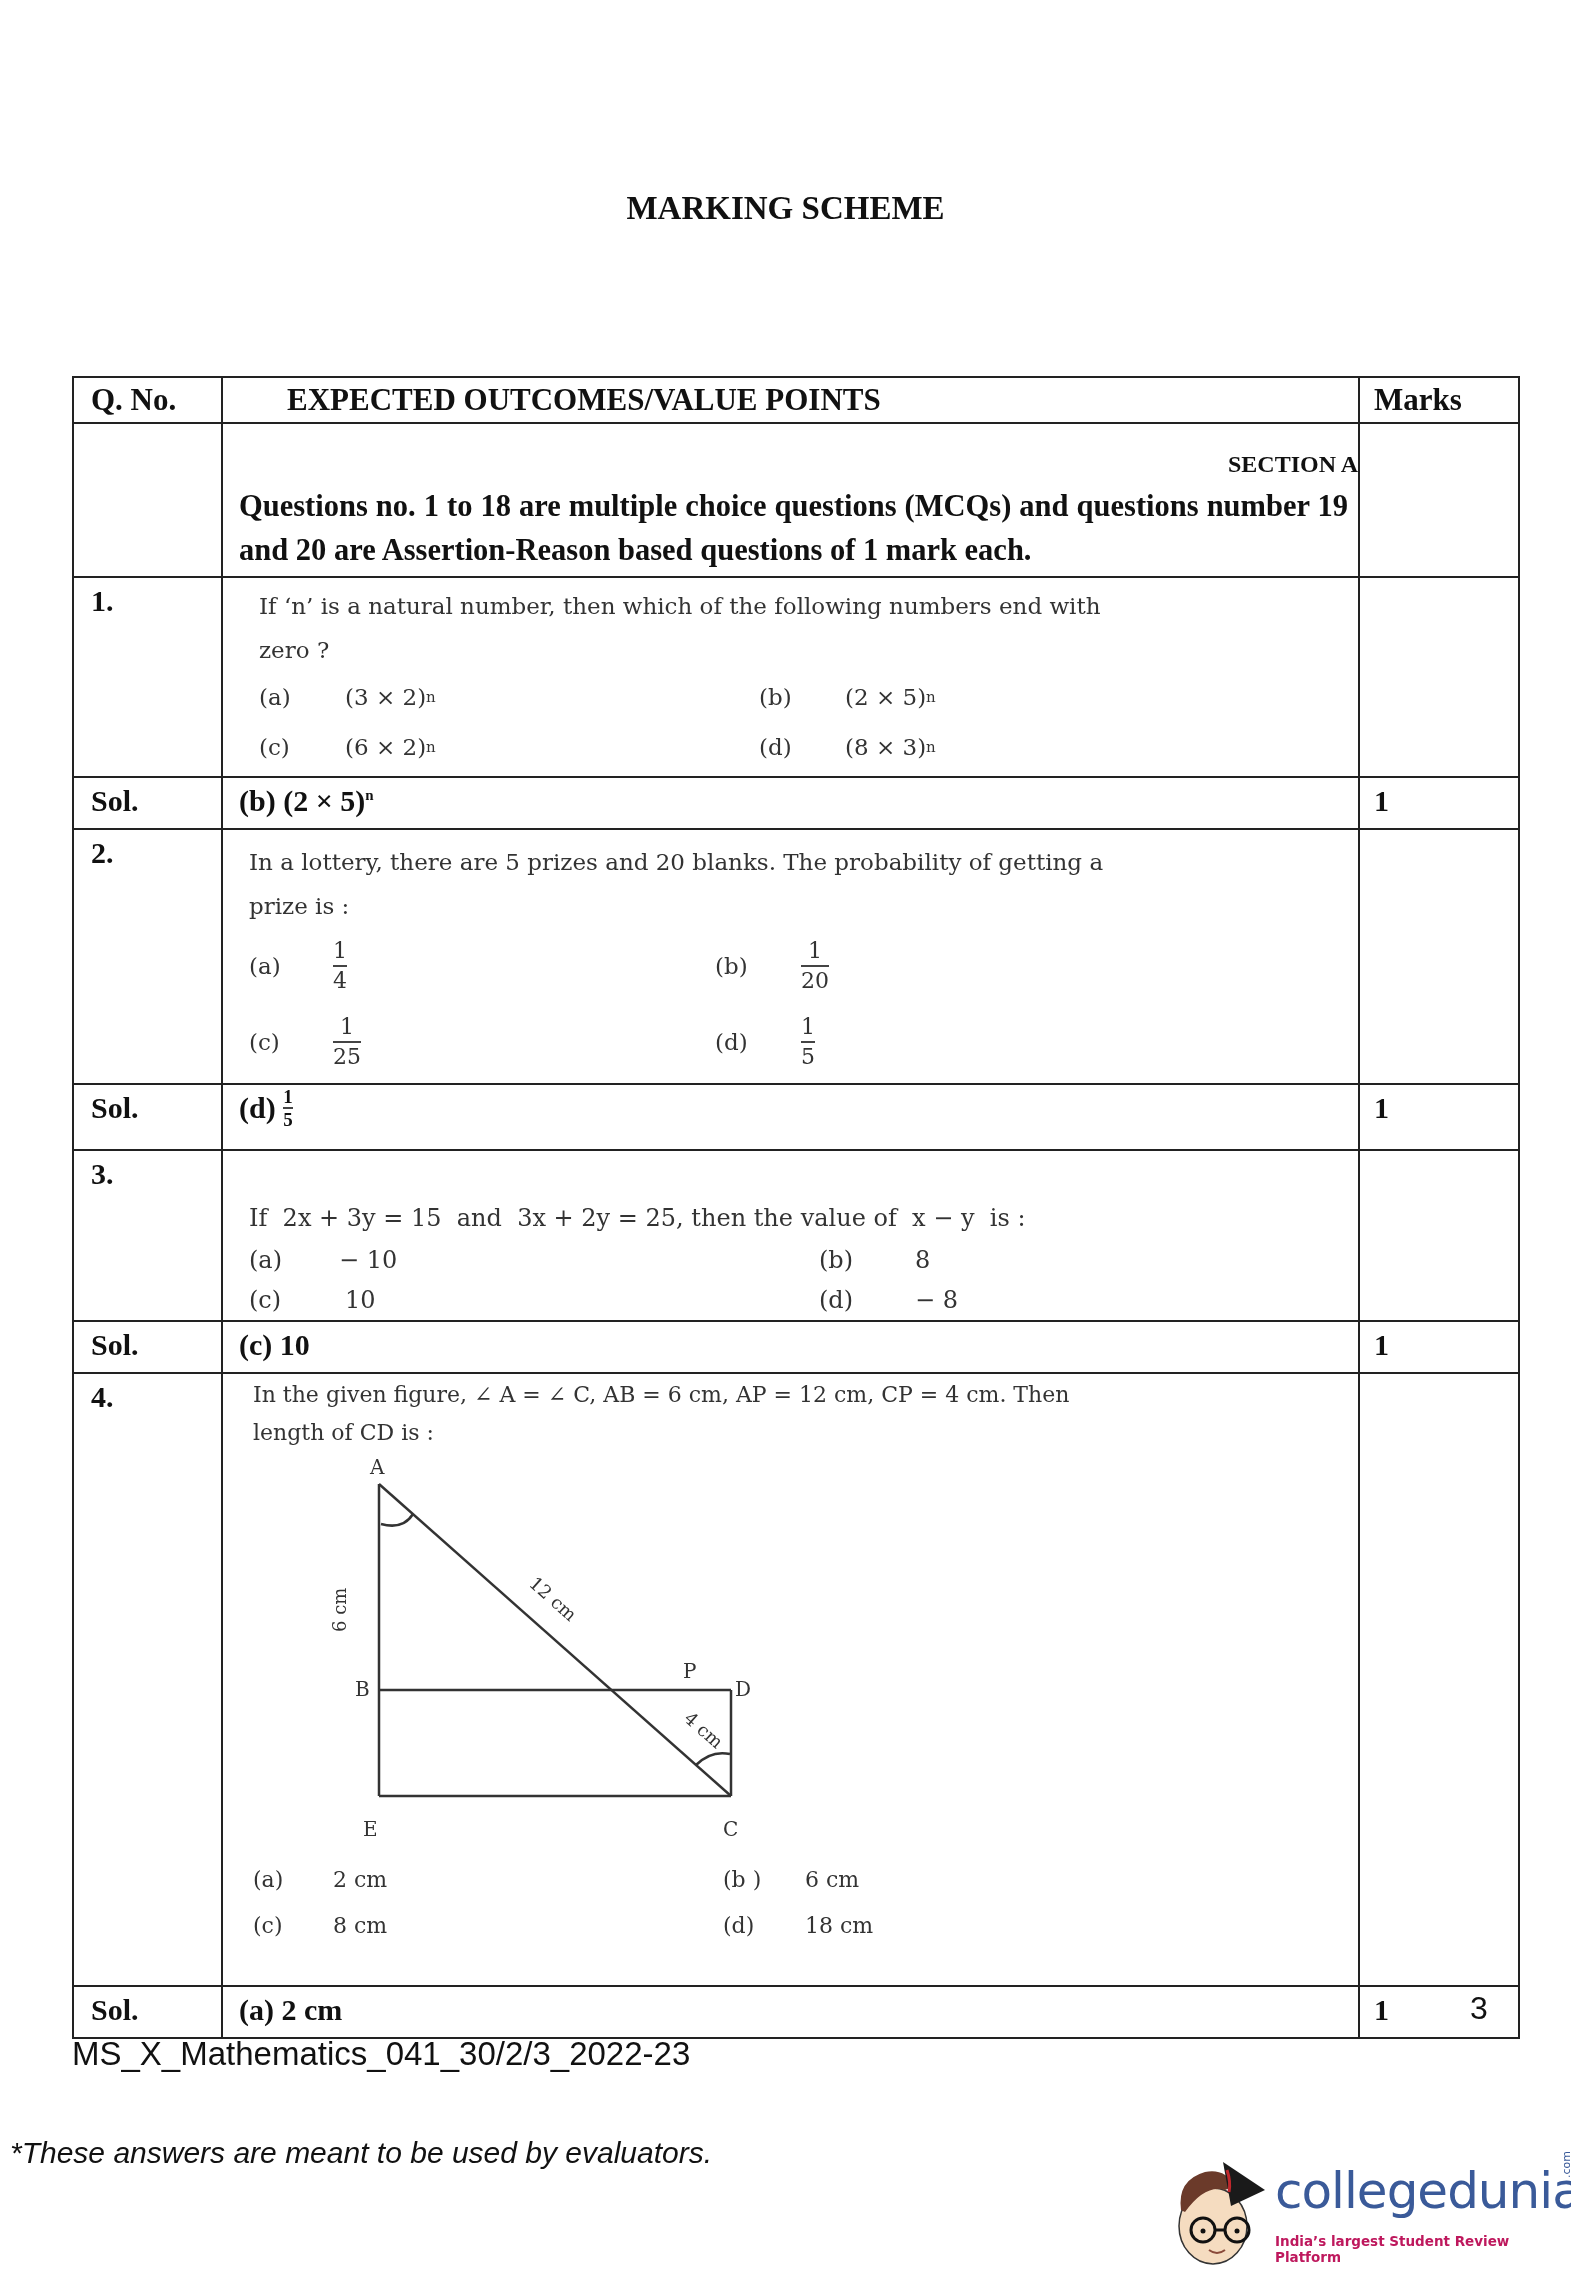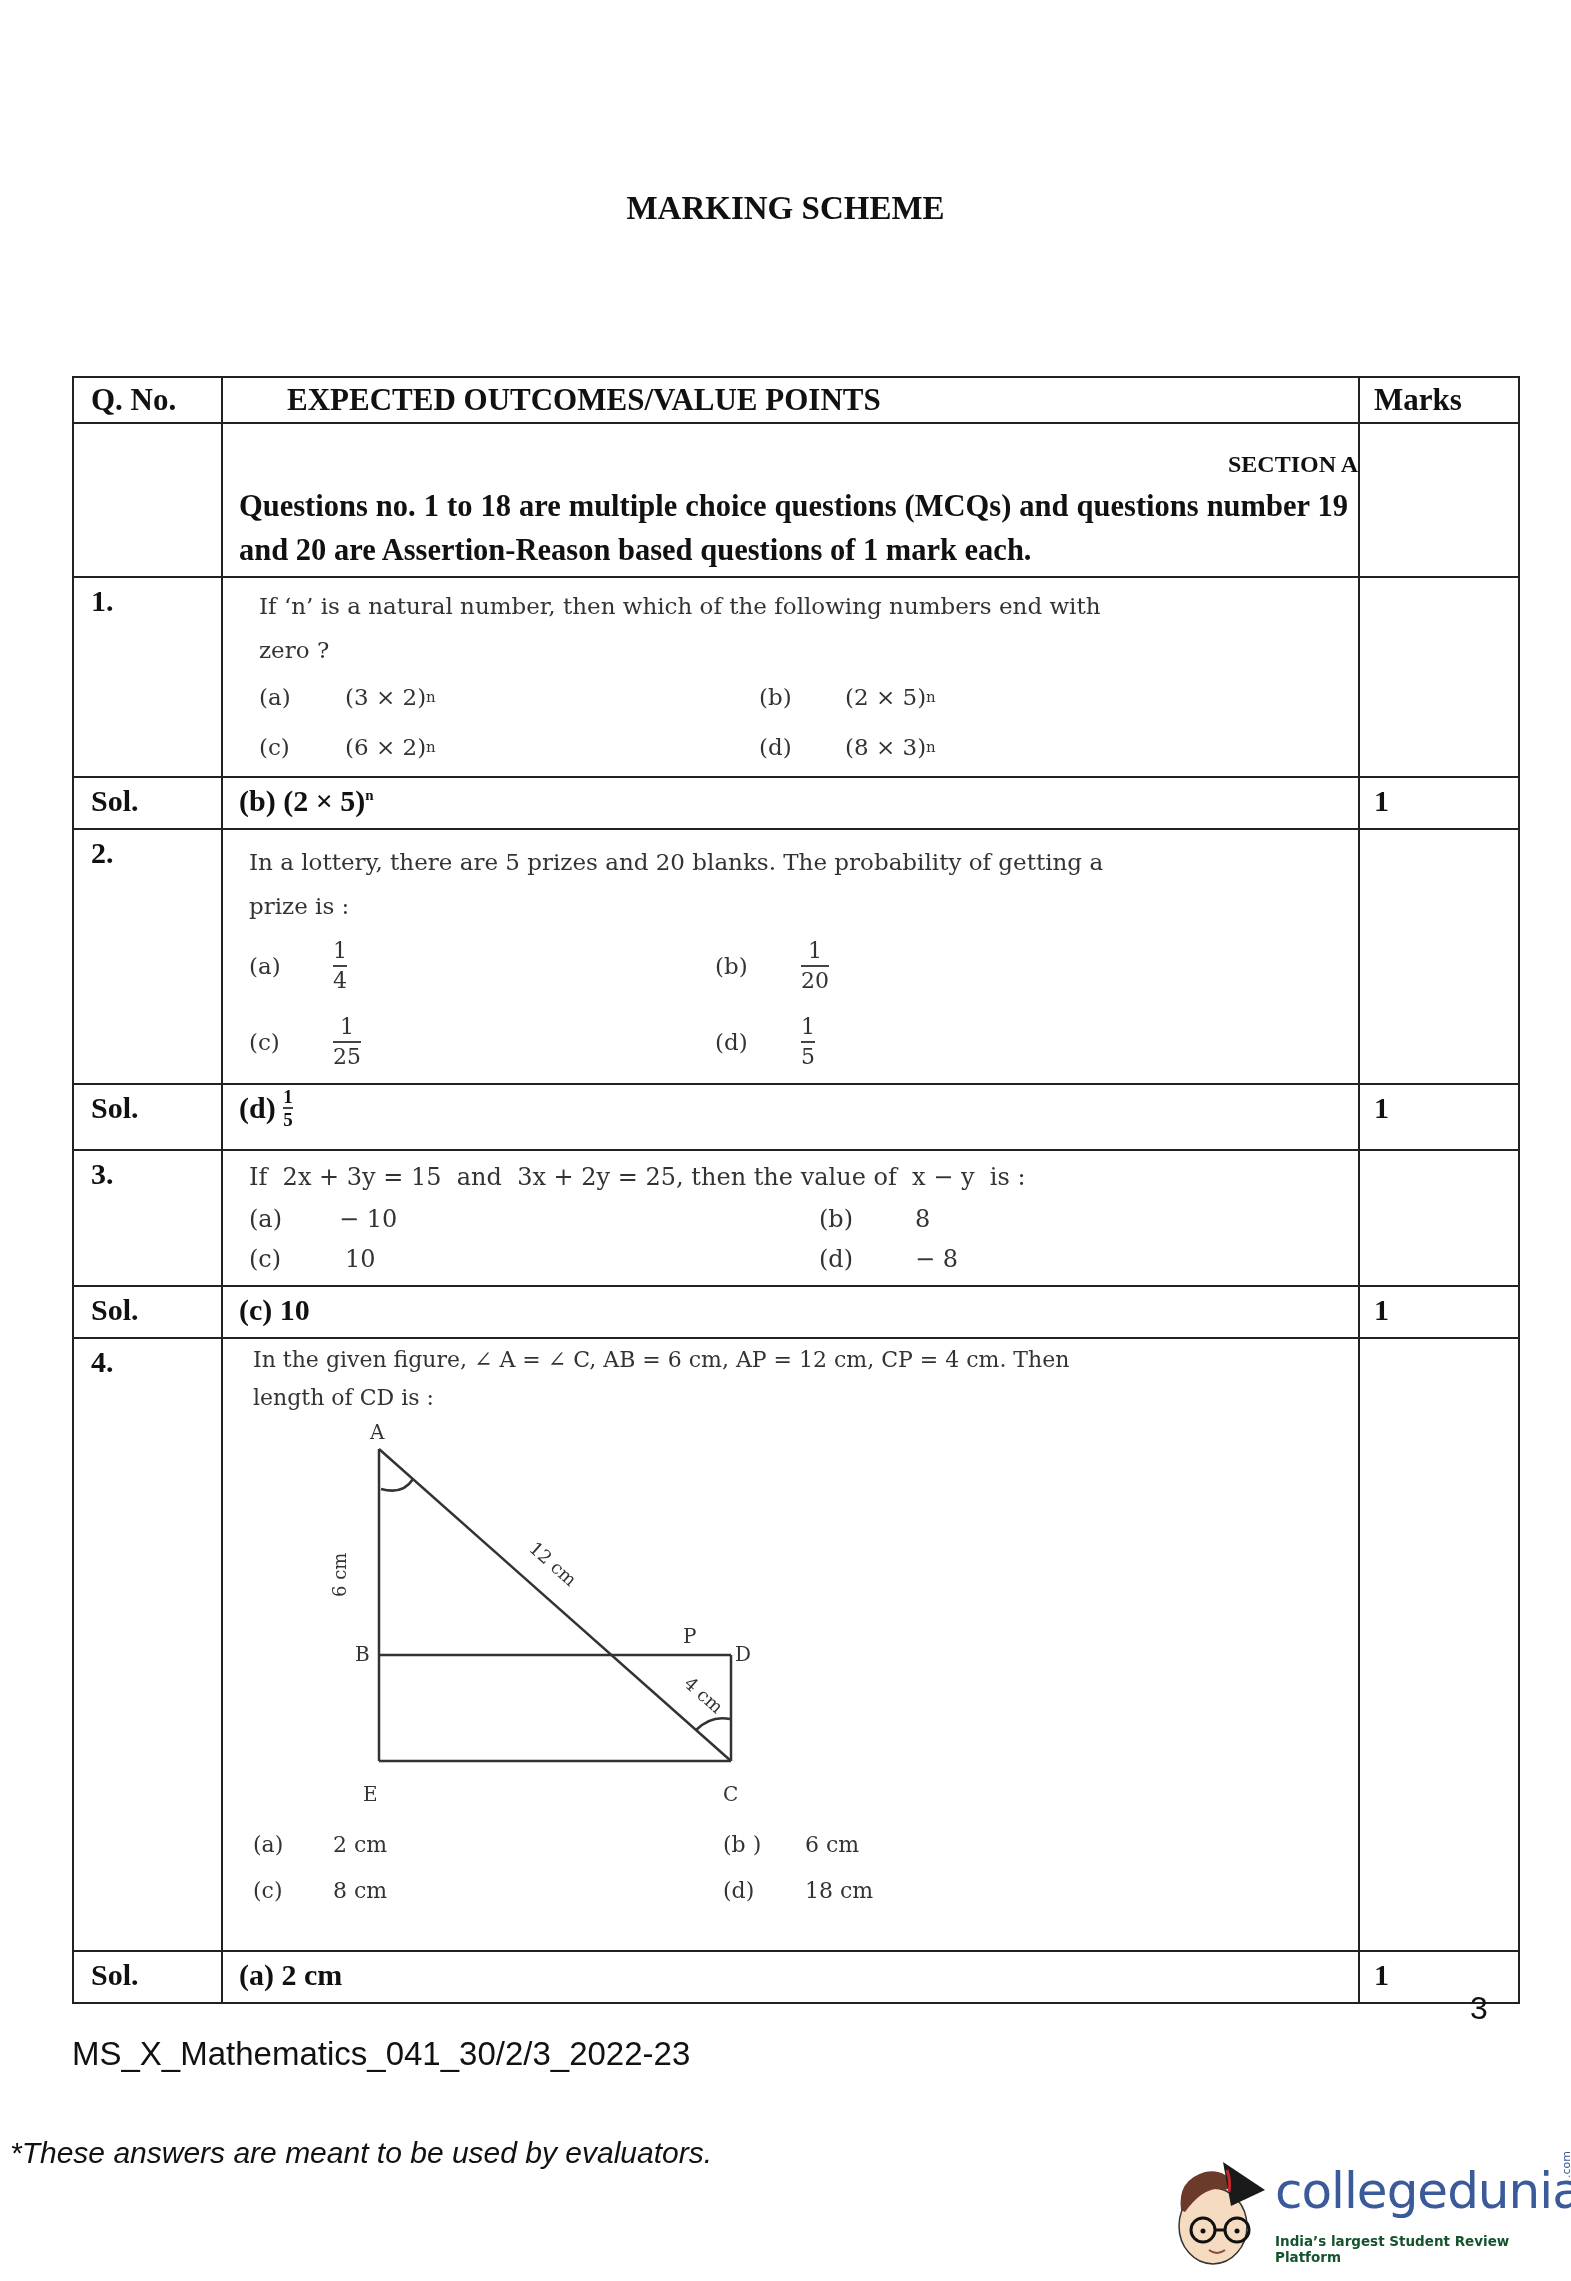--- a/index.html
+++ b/index.html
@@ -40,21 +40,21 @@
   .r-sol td { height: 50px; }
   .r-sol2 td { height: 64px; }
 
   .pageno { position: absolute; left: 1470px; top: 1990px; font-family: "Liberation Sans", sans-serif; font-size: 32px; }
   .footer-code { position: absolute; left: 72px; top: 2035px; font-family: "Liberation Sans", sans-serif; font-size: 33px; }
   .disclaimer { position: absolute; left: 10px; top: 2136px; font-family: "Liberation Sans", sans-serif; font-style: italic; font-size: 30px; }
 
   .logo { position: absolute; left: 1165px; top: 2150px; width: 400px; height: 120px; }
   .logo .brand { position: absolute; left: 110px; top: 12px; font-family: "DejaVu Sans", sans-serif; font-size: 50px; color: #3a5a99; letter-spacing: -1px; }
   .logo .dotcom { position: absolute; left: 395px; top: 28px; font-family: "DejaVu Sans", sans-serif; font-size: 11px; color: #3a5a99; transform: rotate(-90deg); transform-origin: left top; }
-  .logo .tag { position: absolute; left: 110px; top: 83px; font-family: "DejaVu Sans", sans-serif; font-weight: bold; font-size: 13.5px; color: #14532d; }
+  .logo .tag { position: absolute; left: 110px; top: 83px; font-family: "DejaVu Sans", sans-serif; font-weight: bold; font-size: 13.5px; color: #be185d; }
 </style>
 </head>
 <body>
 
 <div class="header">
   <div>MARKING SCHEME</div>
 </div>
 
 <table class="ms">
   <tbody>
@@ -182,21 +182,21 @@
           <span class="mark">1</span>
         </td>
   </tr>
 
   <tr class="r-q3">
     <td class="c1">
           <span class="qno">3.</span>
         </td>
     <td class="c2">
       <div class="q" style="padding-left:26px;padding-top:4px;font-size:24px;">
-        <div class="stem" style="white-space:pre;">If  2x + 3y = 15  and  3x + 2y = 25, then the value of  x − y  is :</div>
+        <div class="stem" style="white-space:pre;margin-top:41px;">If  2x + 3y = 15  and  3x + 2y = 25, then the value of  x − y  is :</div>
         <div class="opts" style="grid-template-columns: 570px 300px;">
           <div class="opt" style="height:40px;">
                 <span class="lbl" style="width:90px">(a)</span>
                 <span>− 10</span>
               </div>
           <div class="opt" style="height:40px;">
                 <span class="lbl" style="width:96px">(b)</span>
                 <span>8</span>
               </div>
           <div class="opt" style="height:40px;">

